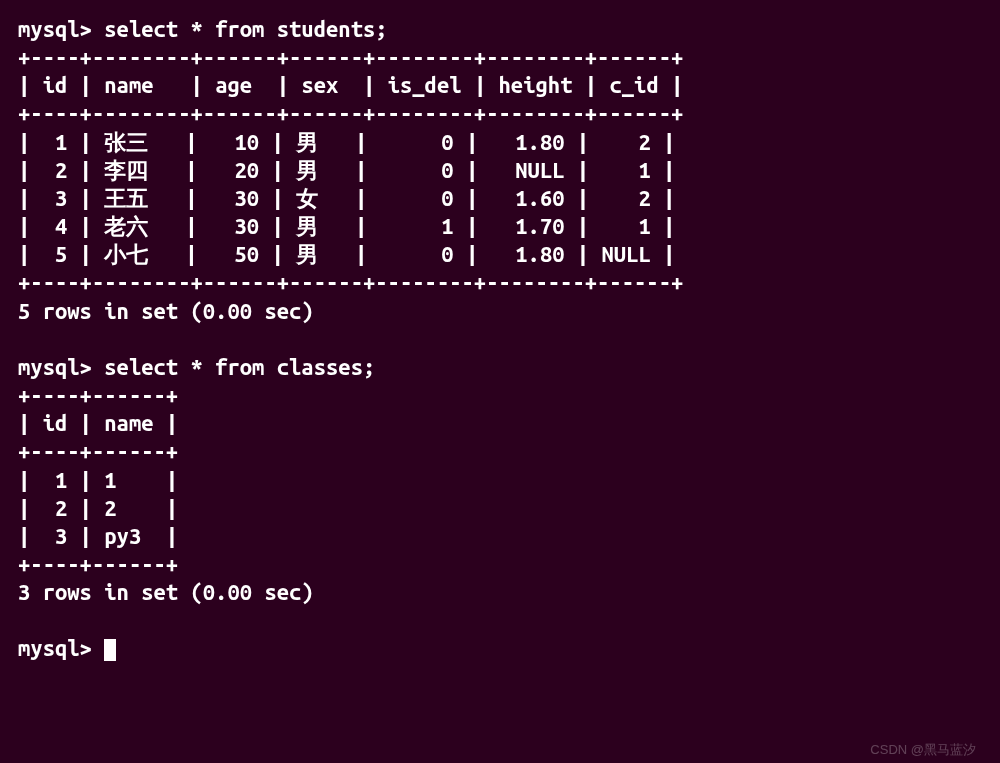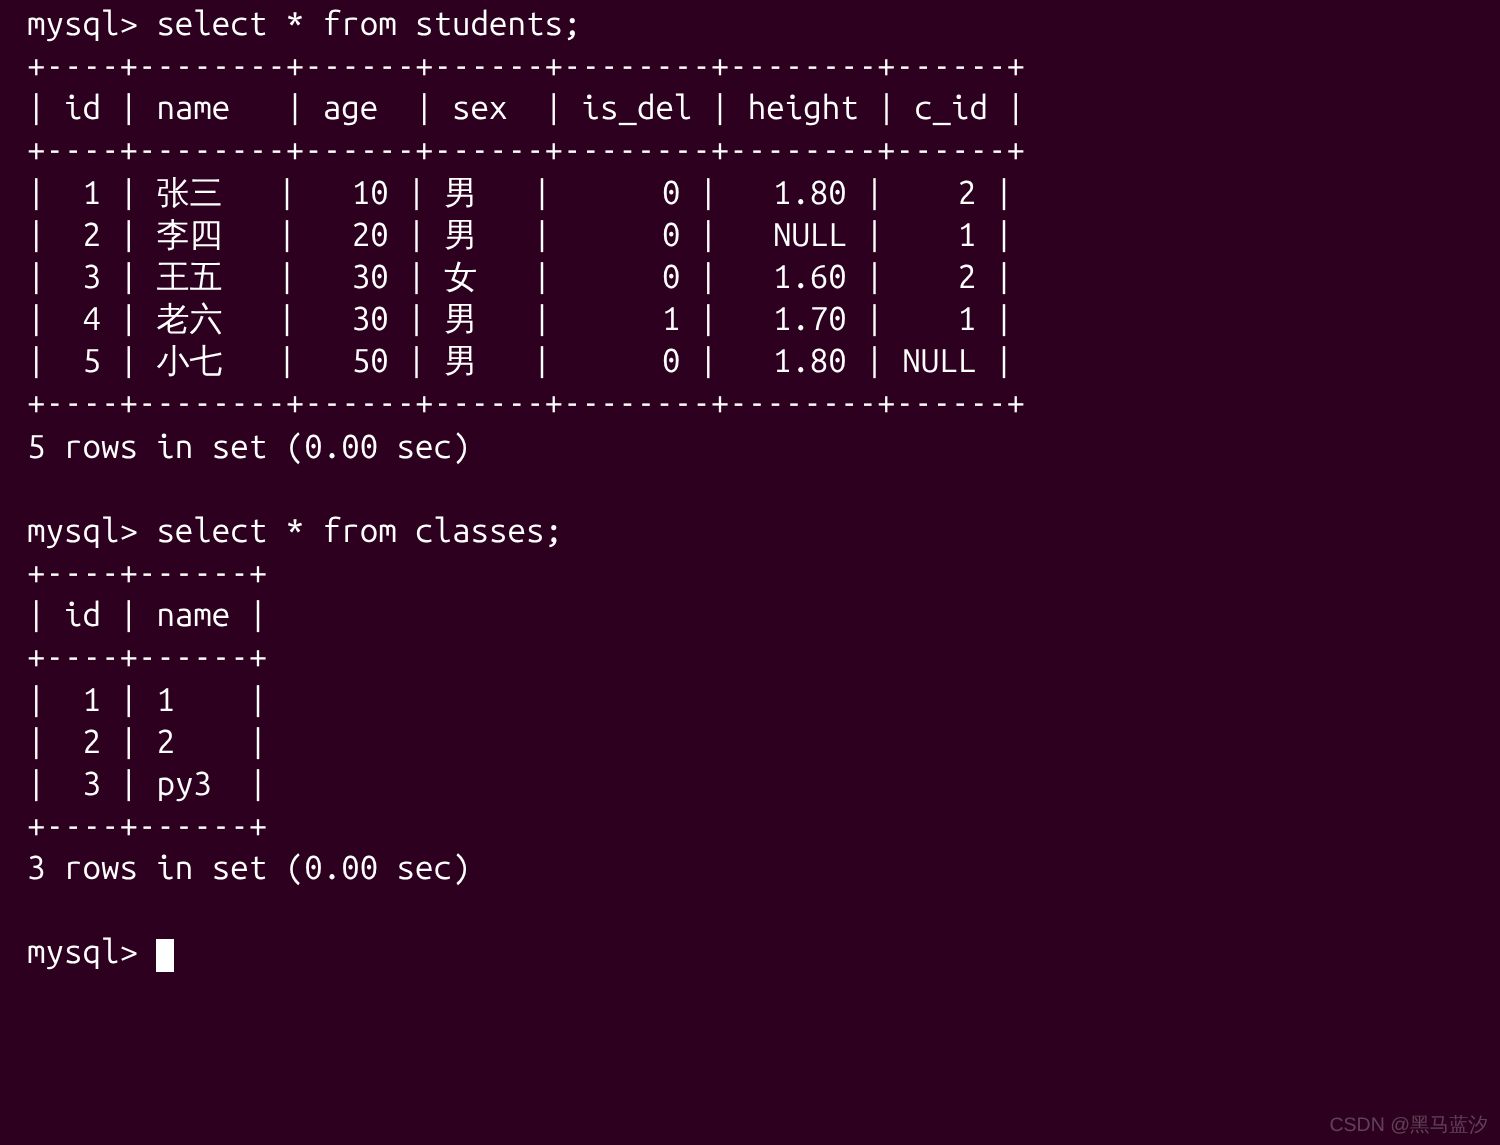--- a/index.html
+++ b/index.html
@@ -9,36 +9,36 @@
     color: #ffffff;
     font-family: "Ubuntu Mono", "DejaVu Sans Mono", "Consolas", monospace;
     font-size: 22px;
     line-height: 1.28;
     width: 1000px;
     height: 763px;
     overflow: hidden;
     position: relative;
   }
   .terminal {
-    padding: 2px 10px 6px 18px;
+    padding: 15px 10px 6px 18px;
     white-space: pre;
-    font-weight: normal;
+    font-weight: bold;
     letter-spacing: 0px;
   }
   .cursor {
     display: inline-block;
     width: 12px;
     height: 22px;
     background: #ffffff;
     vertical-align: text-bottom;
     margin-bottom: -1px;
   }
   .watermark {
     position: absolute;
-    right: 8px;
+    right: 24px;
     bottom: 4px;
     font-size: 13px;
     color: rgba(255,255,255,0.25);
     font-family: sans-serif;
     font-weight: normal;
     text-align: right;
   }
 </style>
 </head>
 <body>

